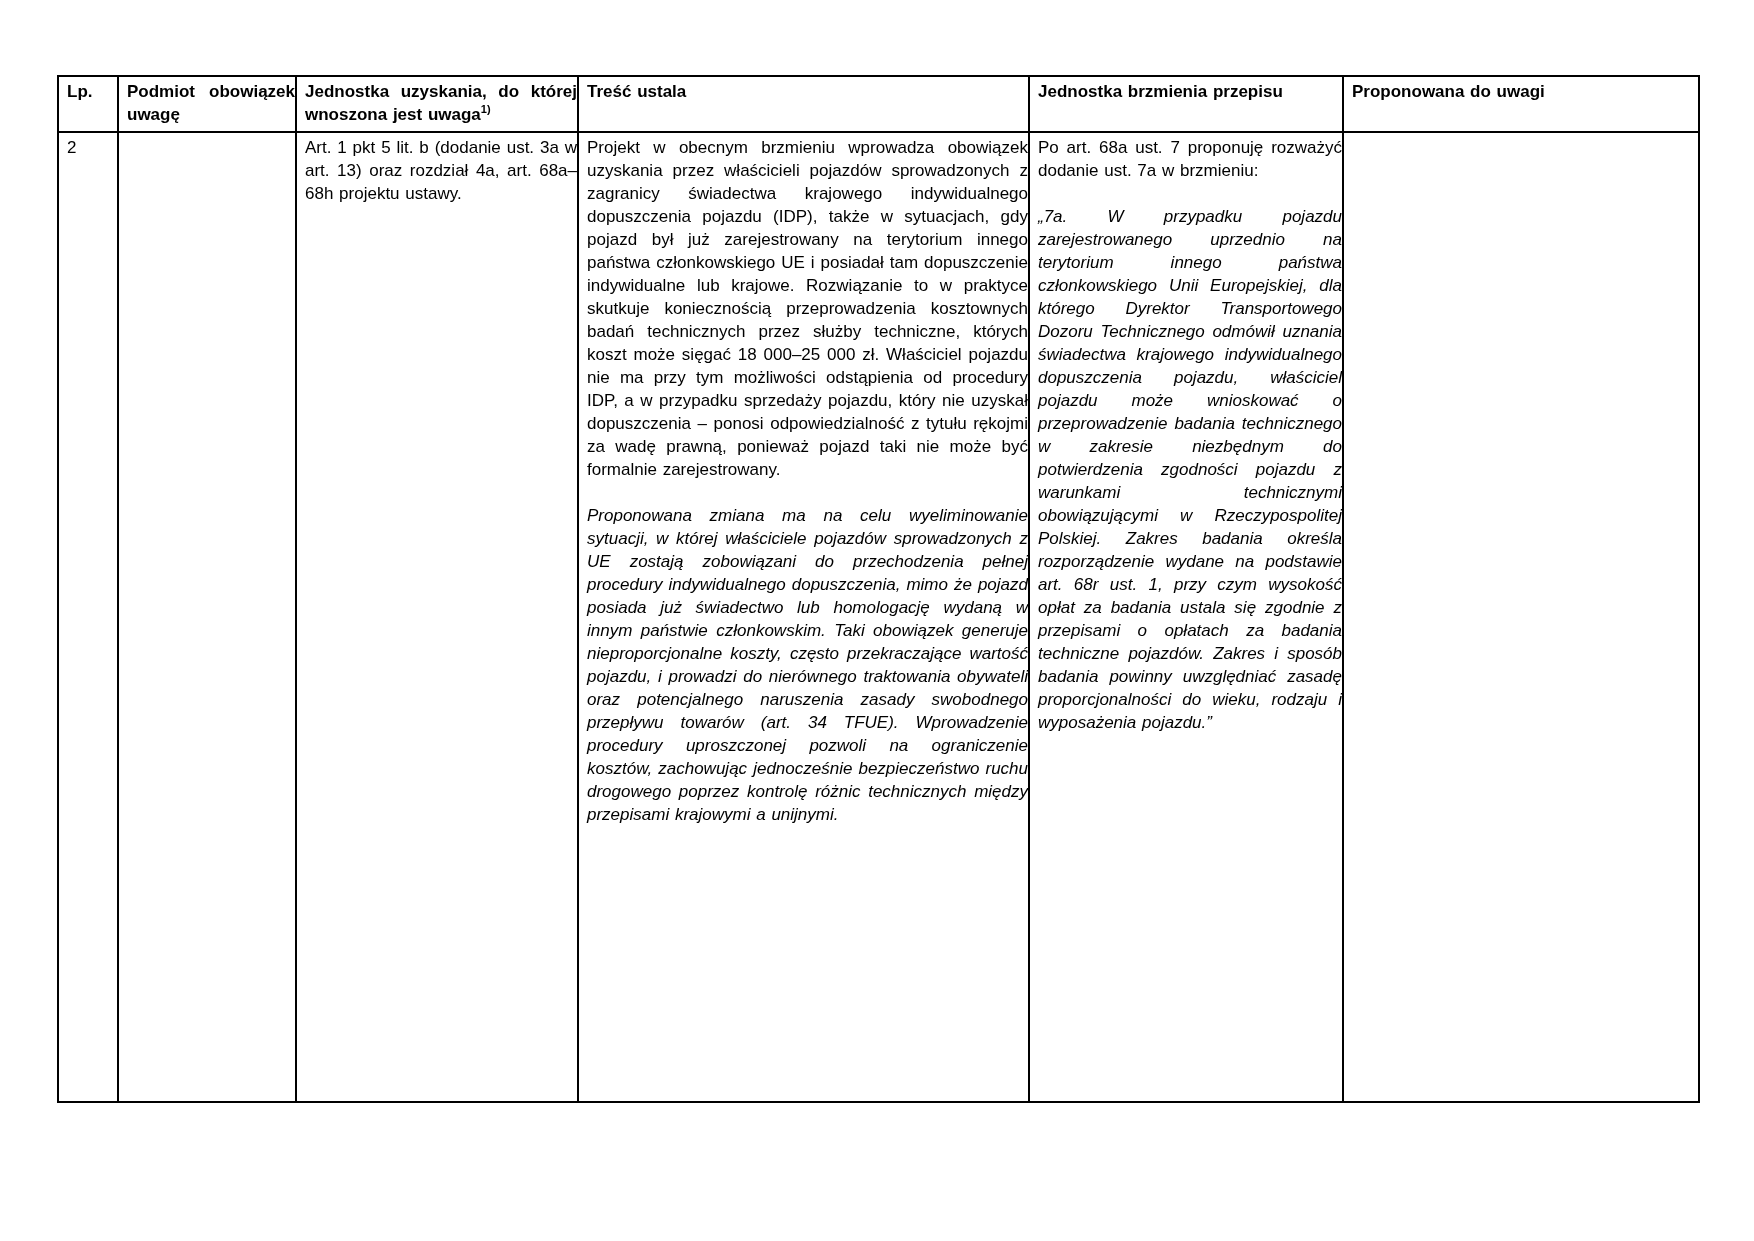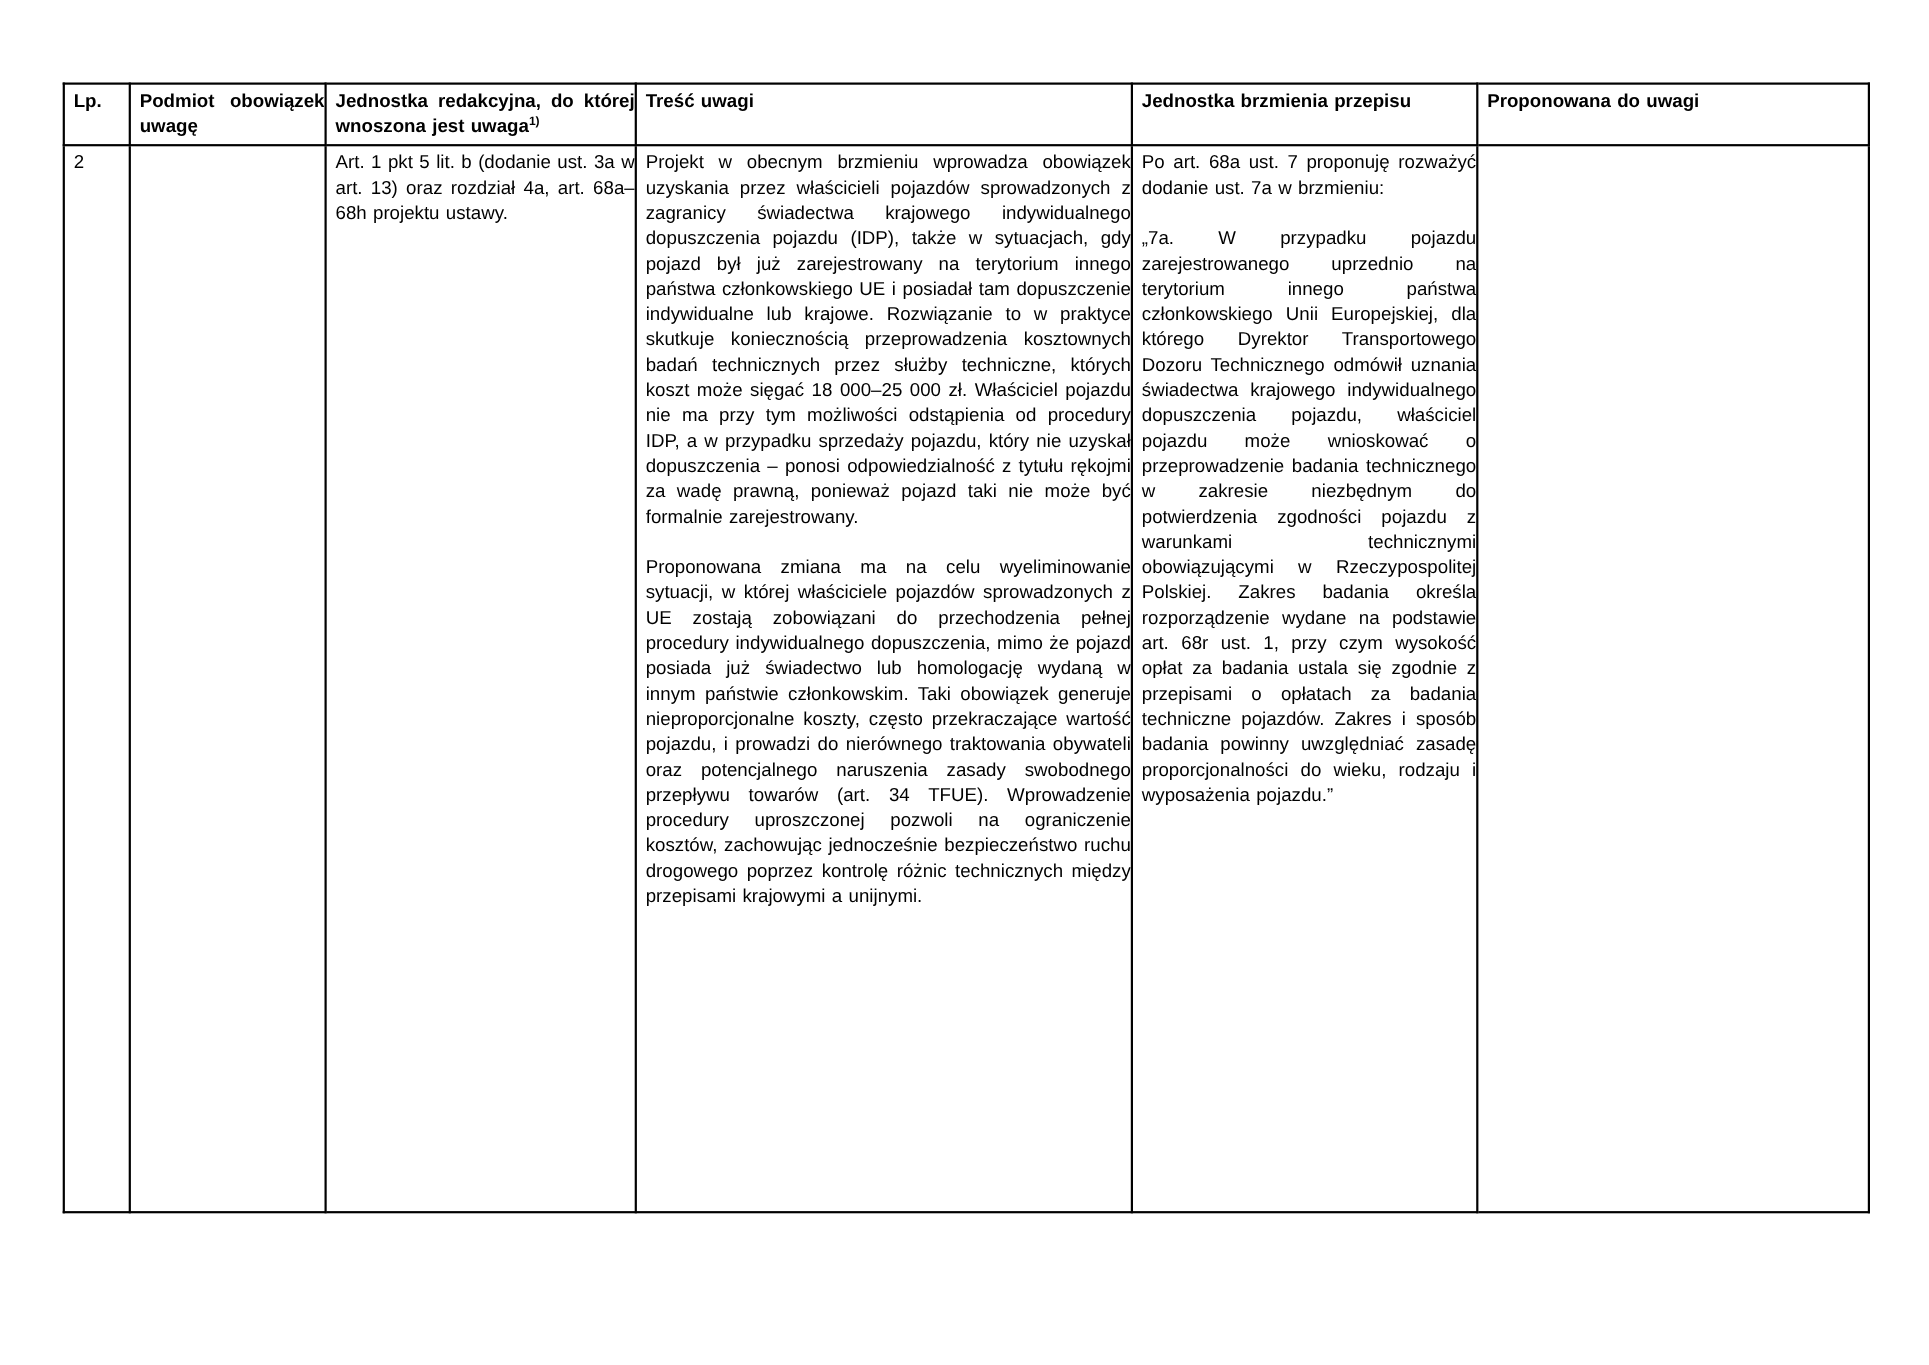--- a/index.html
+++ b/index.html
@@ -42,41 +42,41 @@
   }
   th {
     font-weight: 700;
   }
   sup.note-ref {
     font-size: 11px;
     line-height: 0;
     vertical-align: super;
   }
   .para { margin: 0; }
-  .para + .para { margin-top: 23px; }
+  .para + .para { margin-top: 23px; font-style: italic; }
   .tall-cell-content { min-height: 960px; }
 </style>
 </head>
 <body>
 
 <table class="comments">
   <colgroup>
     <col class="c-lp">
     <col class="c-podmiot">
     <col class="c-jednostka">
     <col class="c-tresc">
     <col class="c-propoz">
     <col class="c-stanow">
   </colgroup>
   <thead>
     <tr>
       <th>Lp.</th>
       <th>Podmiot obowiązek uwagę</th>
-      <th><span>Jednostka redakcyjna, do której wnoszona jest uwaga</span><sup class="note-ref">1)</sup></th>
-      <th>Treść uwagi</th>
+      <th><span>Jednostka uzyskania, do której wnoszona jest uwaga</span><sup class="note-ref">1)</sup></th>
+      <th>Treść ustala</th>
       <th>Jednostka brzmienia przepisu</th>
       <th>Proponowana do uwagi</th>
     </tr>
   </thead>
   <tbody>
     <tr>
       <td>2</td>
       <td></td>
       <td>Art. 1 pkt 5 lit. b (dodanie ust. 3a w art. 13) oraz rozdział 4a, art. 68a–68h projektu ustawy.</td>
       <td>

